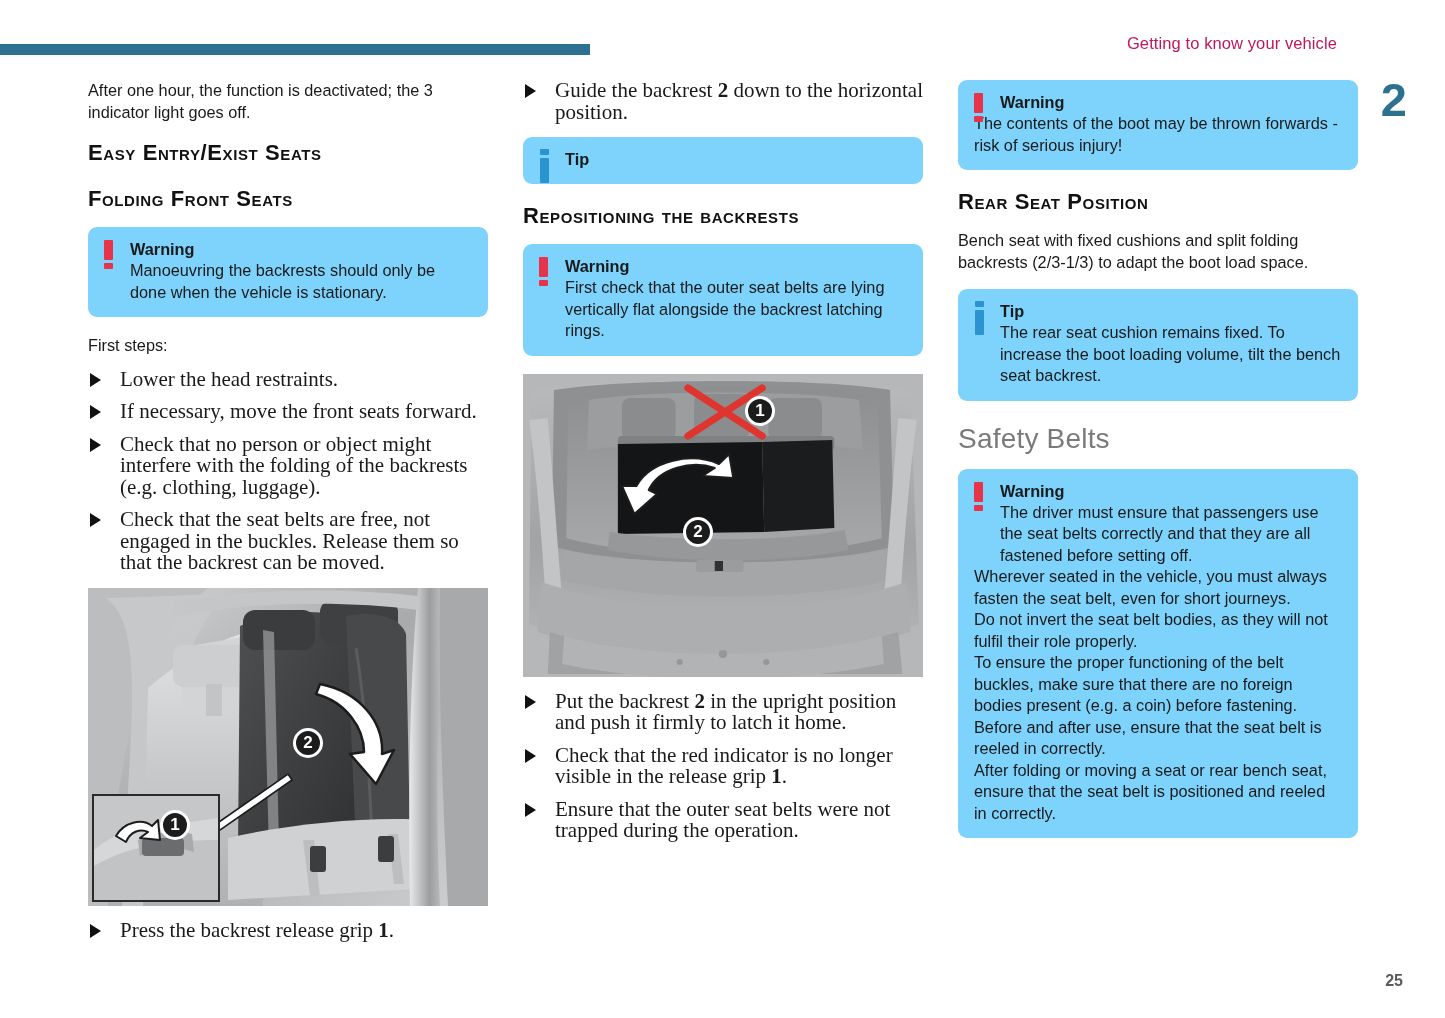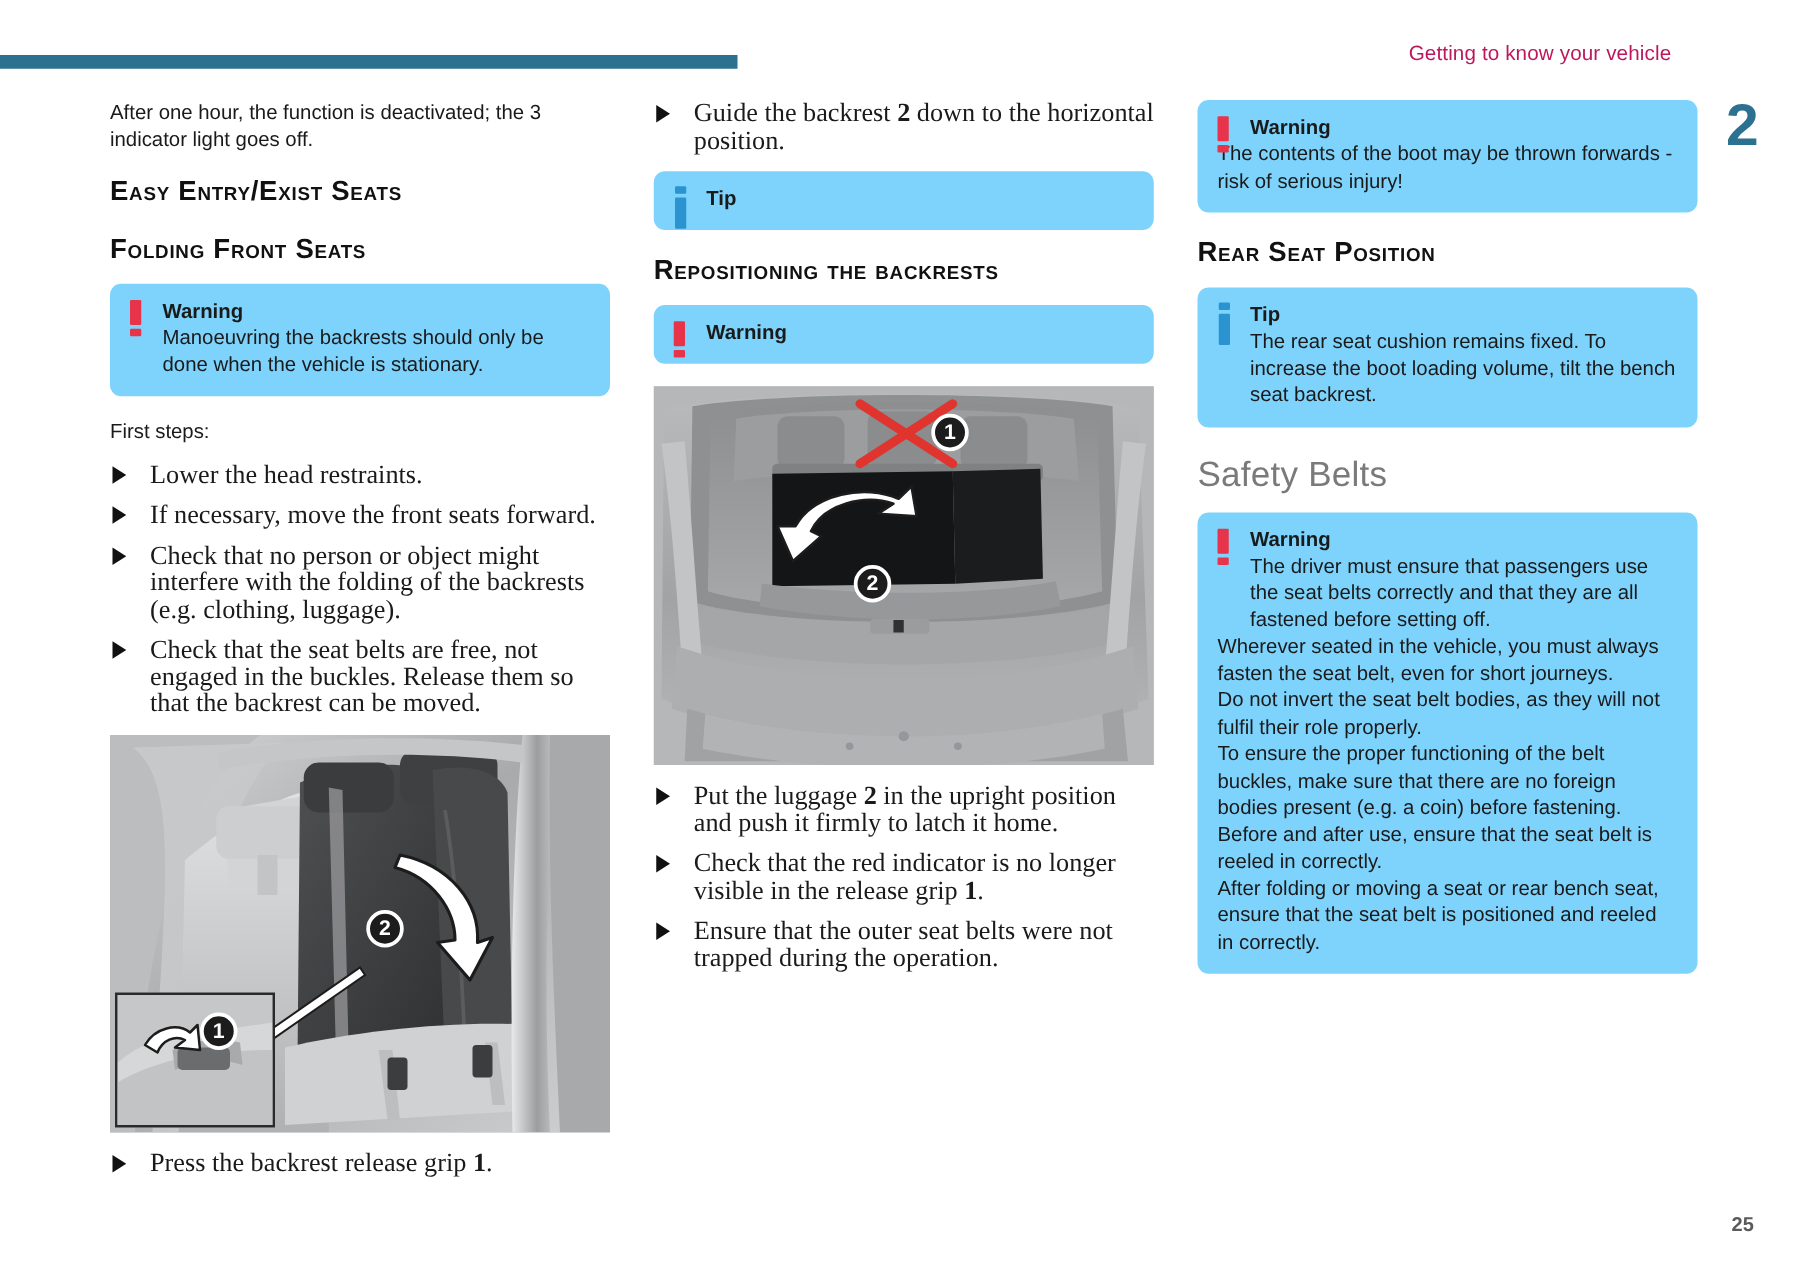--- a/index.html
+++ b/index.html
@@ -344,20 +344,21 @@
     </div>
 
     <h2 class="section">Repositioning the backrests</h2>
 
     <div class="callout">
       <div class="icon-warn">
         <div class="bar"></div>
         <div class="dot"></div>
       </div>
       <div class="ctitle">Warning</div>
+      <div class="cbody cfirst">First check that the outer seat belts are lying vertically flat alongside the backrest latching rings.</div>
     </div>
 
     <figure>
       <div class="fig-box fig-boot">
         <svg width="100%" height="100%" viewBox="0 0 388 303" preserveAspectRatio="none">
           <defs>
             <linearGradient id="gBody" x1="0" y1="0" x2="0" y2="1">
               <stop offset="0%" stop-color="#b9babc"></stop>
               <stop offset="60%" stop-color="#a2a3a5"></stop>
               <stop offset="100%" stop-color="#b4b5b7"></stop>
@@ -398,21 +399,21 @@
           <path d="M110,112 C124,86 164,78 190,90 L200,80 L204,104 L174,102 L186,94 C164,86 132,94 122,116 L130,120 L108,140 L96,112 Z" fill="#ffffff" stroke="#1c1c1c" stroke-width="2" stroke-linejoin="round"></path>
         </svg>
         <div class="callnum" style="left:222px; top:22px;">1</div>
         <div class="callnum" style="left:160px; top:143px;">2</div>
       </div>
     </figure>
 
     <ul class="steps spaced">
       <li>
         <span class="tri"></span>
-        <span>Put the luggage </span><b>2</b><span> in the upright position and push it firmly to latch it home.</span>
+        <span>Put the backrest </span><b>2</b><span> in the upright position and push it firmly to latch it home.</span>
       </li>
       <li>
         <span class="tri"></span>
         <span>Check that the red indicator is no longer visible in the release grip </span><b>1</b><span>.</span>
       </li>
       <li>
         <span class="tri"></span>
         <span>Ensure that the outer seat belts were not trapped during the operation.</span>
       </li>
     </ul>
@@ -424,20 +425,21 @@
       <div class="icon-warn">
         <div class="bar"></div>
         <div class="dot"></div>
       </div>
       <div class="ctitle">Warning</div>
       <div class="cbody">The contents of the boot may be thrown forwards - risk of serious injury!</div>
     </div>
 
     <h2 class="section">Rear Seat Position</h2>
 
+    <p class="body">Bench seat with fixed cushions and split folding backrests (2/3-1/3) to adapt the boot load space.</p>
 
     <div class="callout">
       <div class="icon-tip">
         <div class="dot"></div>
         <div class="bar"></div>
       </div>
       <div class="ctitle">Tip</div>
       <div class="cbody cfirst">The rear seat cushion remains fixed. To increase the boot loading volume, tilt the bench seat backrest.</div>
     </div>
 

